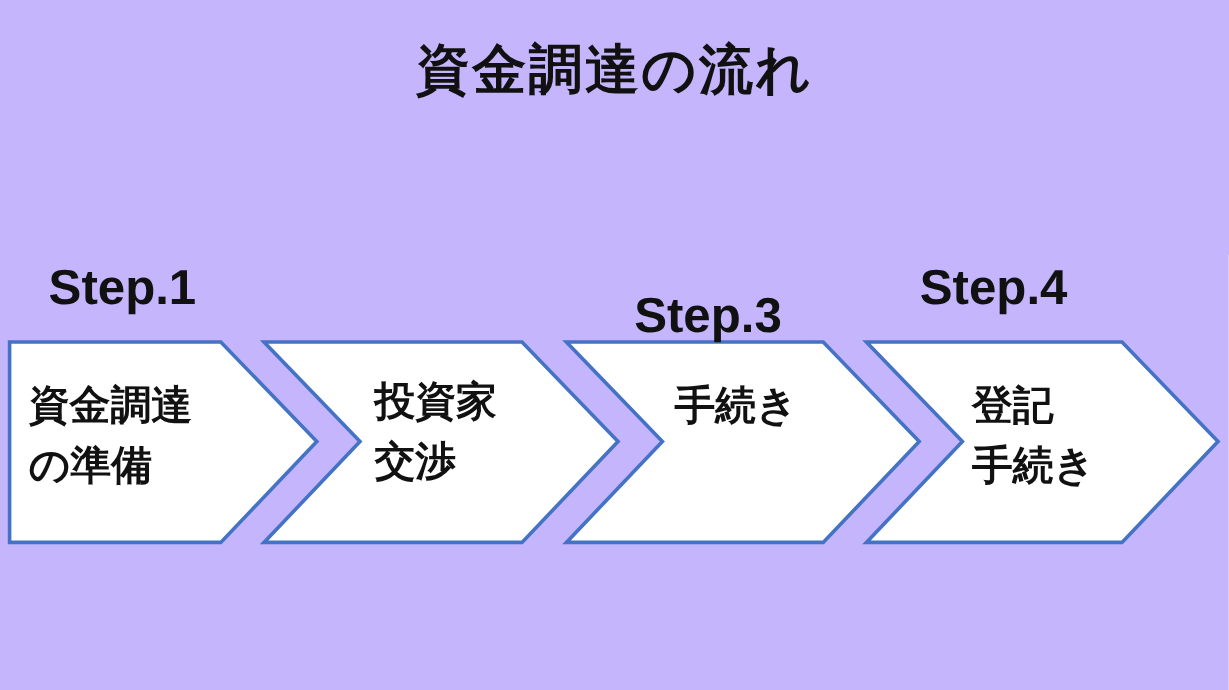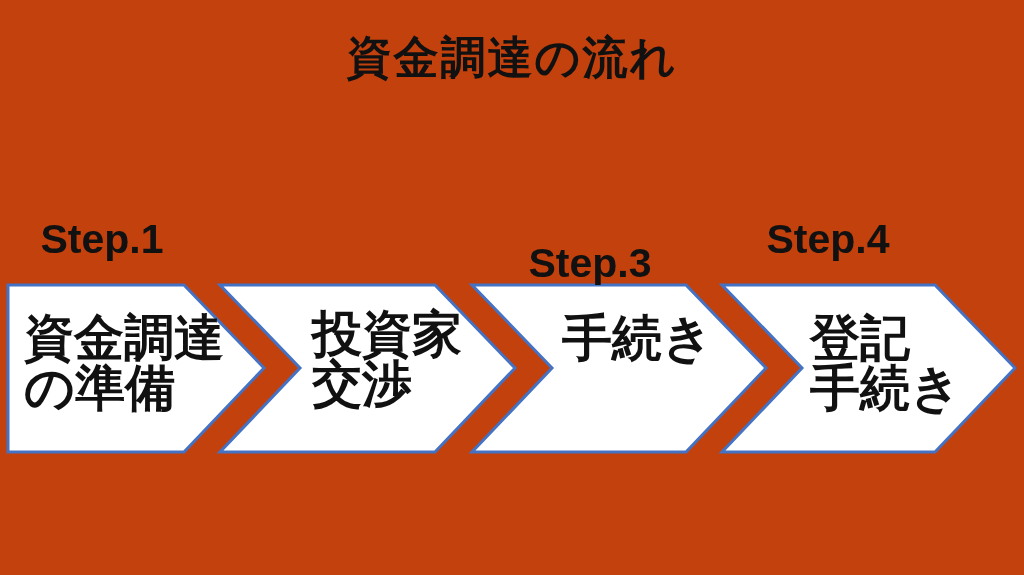--- a/index.html
+++ b/index.html
@@ -4,21 +4,21 @@
 <style>
   html, body {
     margin: 0;
     padding: 0;
     background: #ffffff;
   }
   .stage {
     position: relative;
     width: 1024px;
     height: 575px;
-    background: #c2410c;
+    background: #c4b5fd;
     overflow: hidden;
     font-family: "Liberation Sans", sans-serif;
     color: #111111;
   }
   .title {
     position: absolute;
     top: 28px;
     left: 0;
     width: 1024px;
     text-align: center;
@@ -42,21 +42,21 @@
     color: #111111;
     white-space: nowrap;
   }
   .step-label-1 { left: -8px; }
   .step-label-2 { left: 235px; }
   .step-label-3 { left: 480px; margin-top: 24px; }
   .step-label-4 { left: 718px; }
   .chevron-text {
     position: absolute;
     top: 313px;
-    font-size: 50px;
+    font-size: 34px;
     font-weight: bold;
     line-height: 50px;
     color: #111111;
     white-space: nowrap;
   }
   .chevron-text-1 { left: 24px; }
   .chevron-text-2 { left: 312px; font-family: Liberation Mono, monospace; }
   .chevron-text-3 { left: 562px; }
   .chevron-text-4 { left: 810px; }
 </style>

